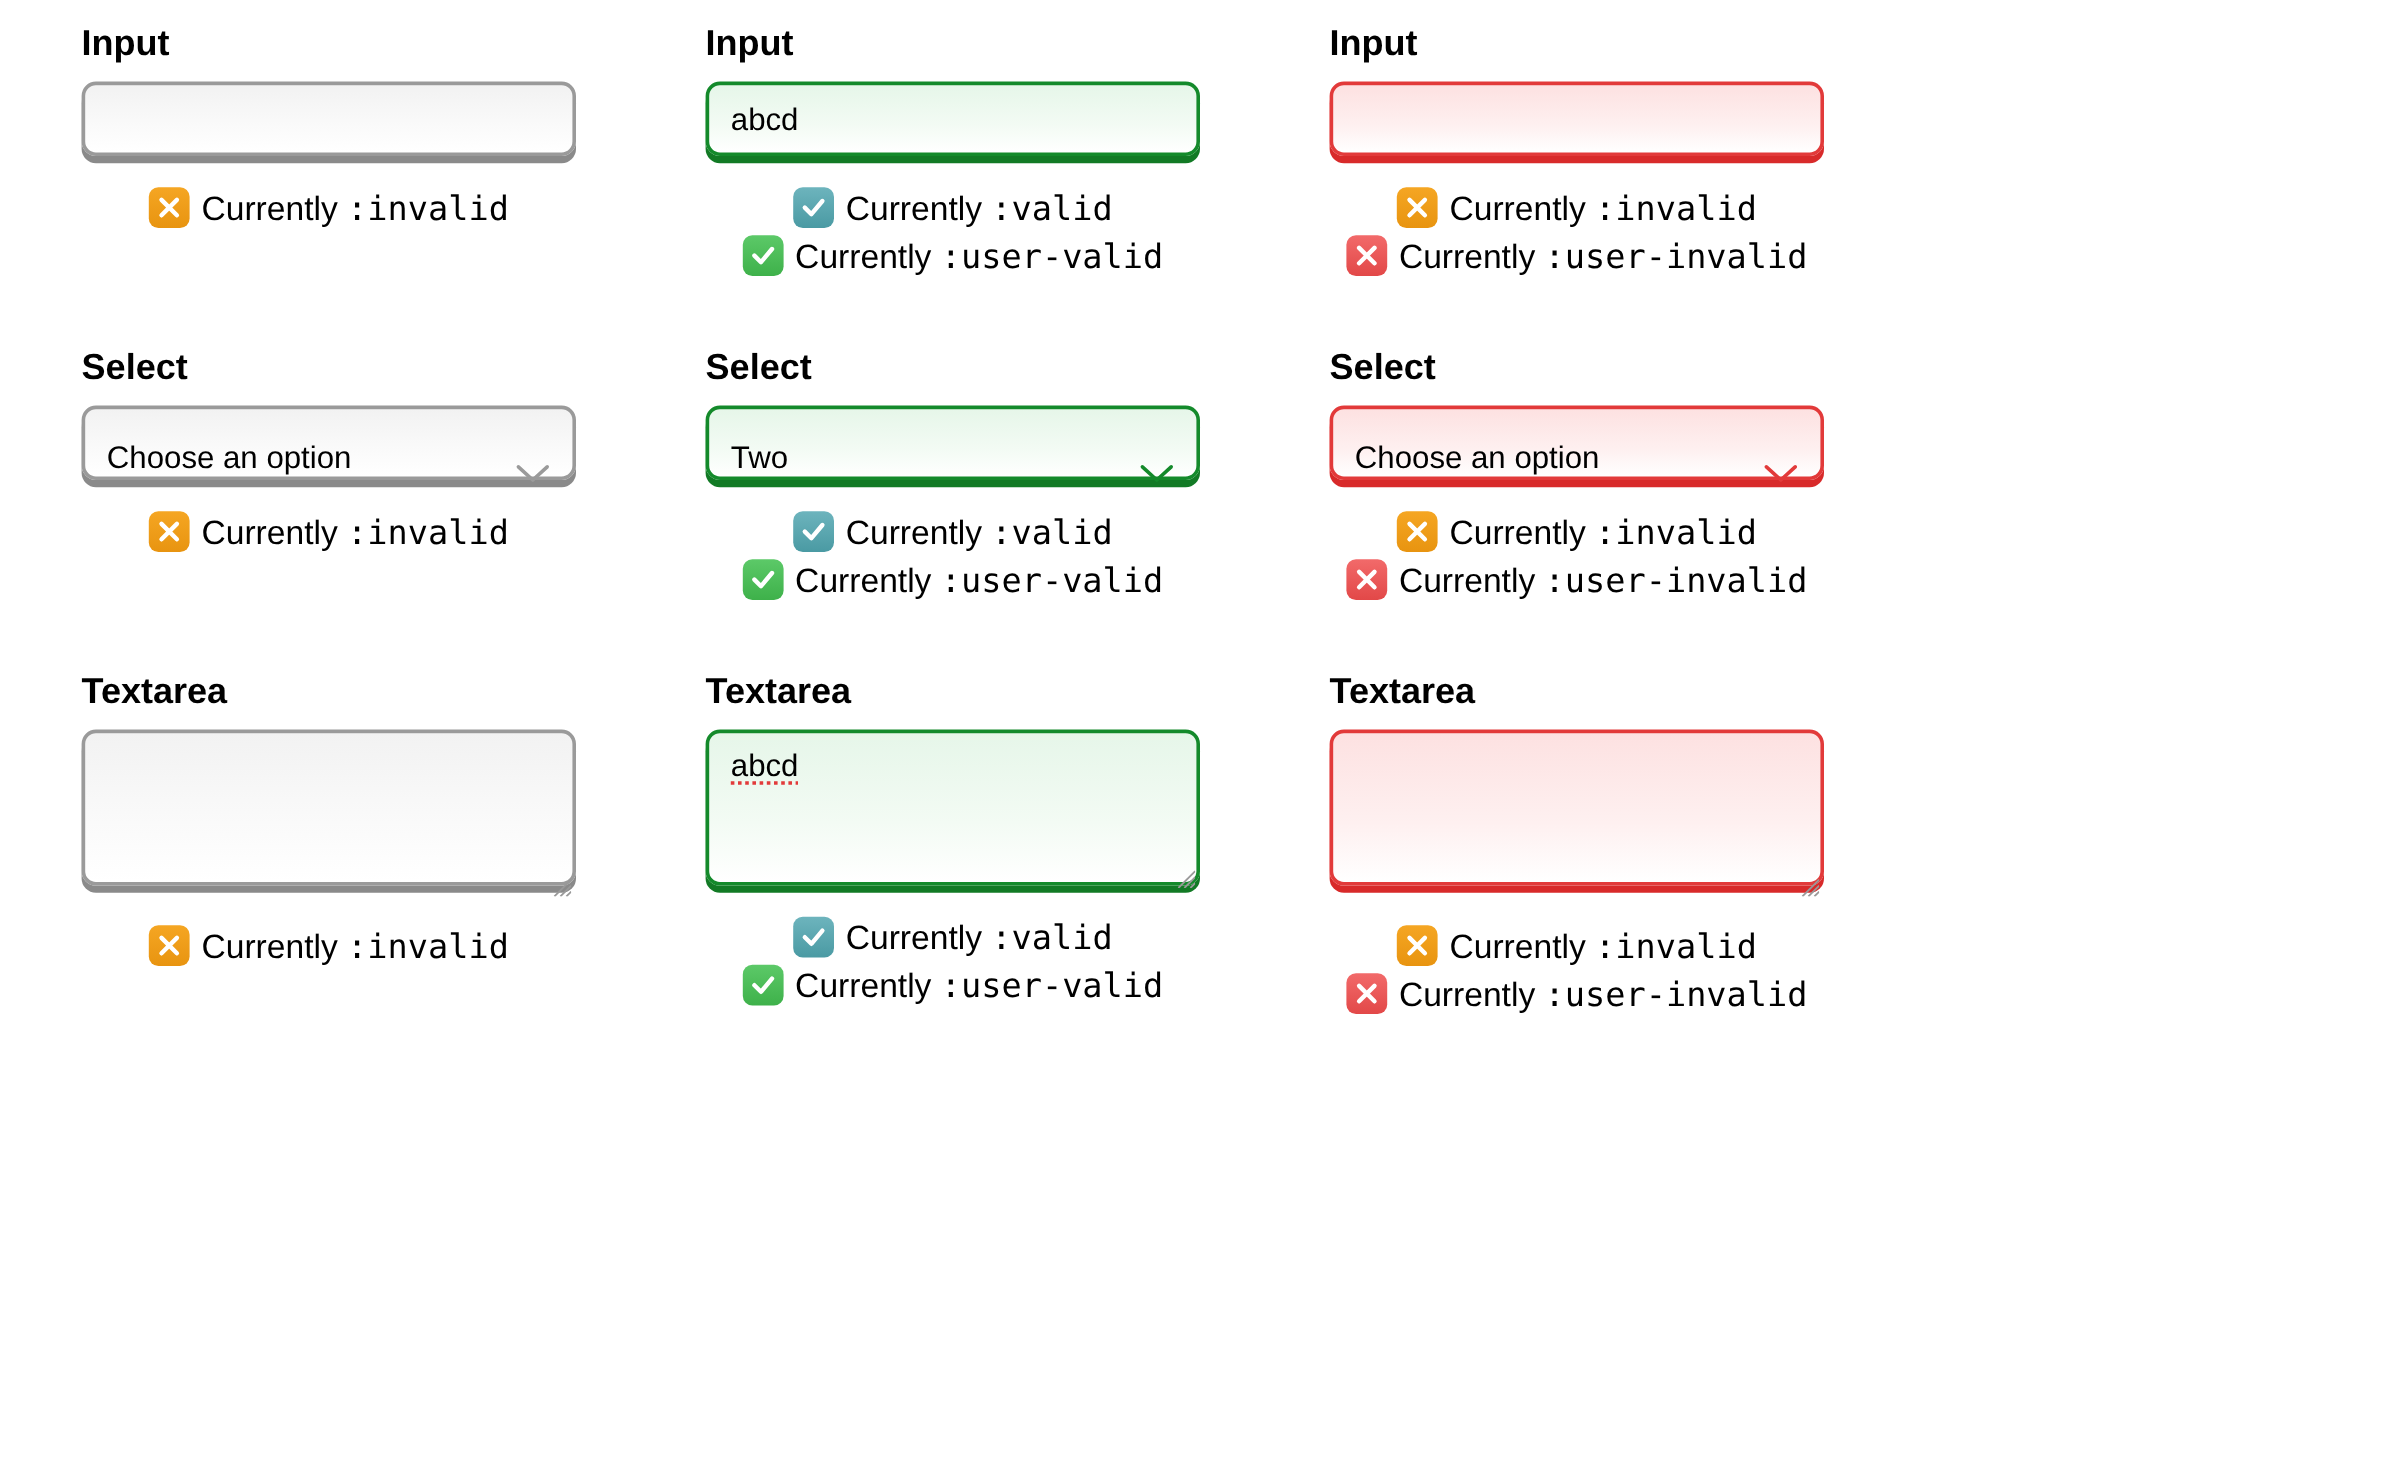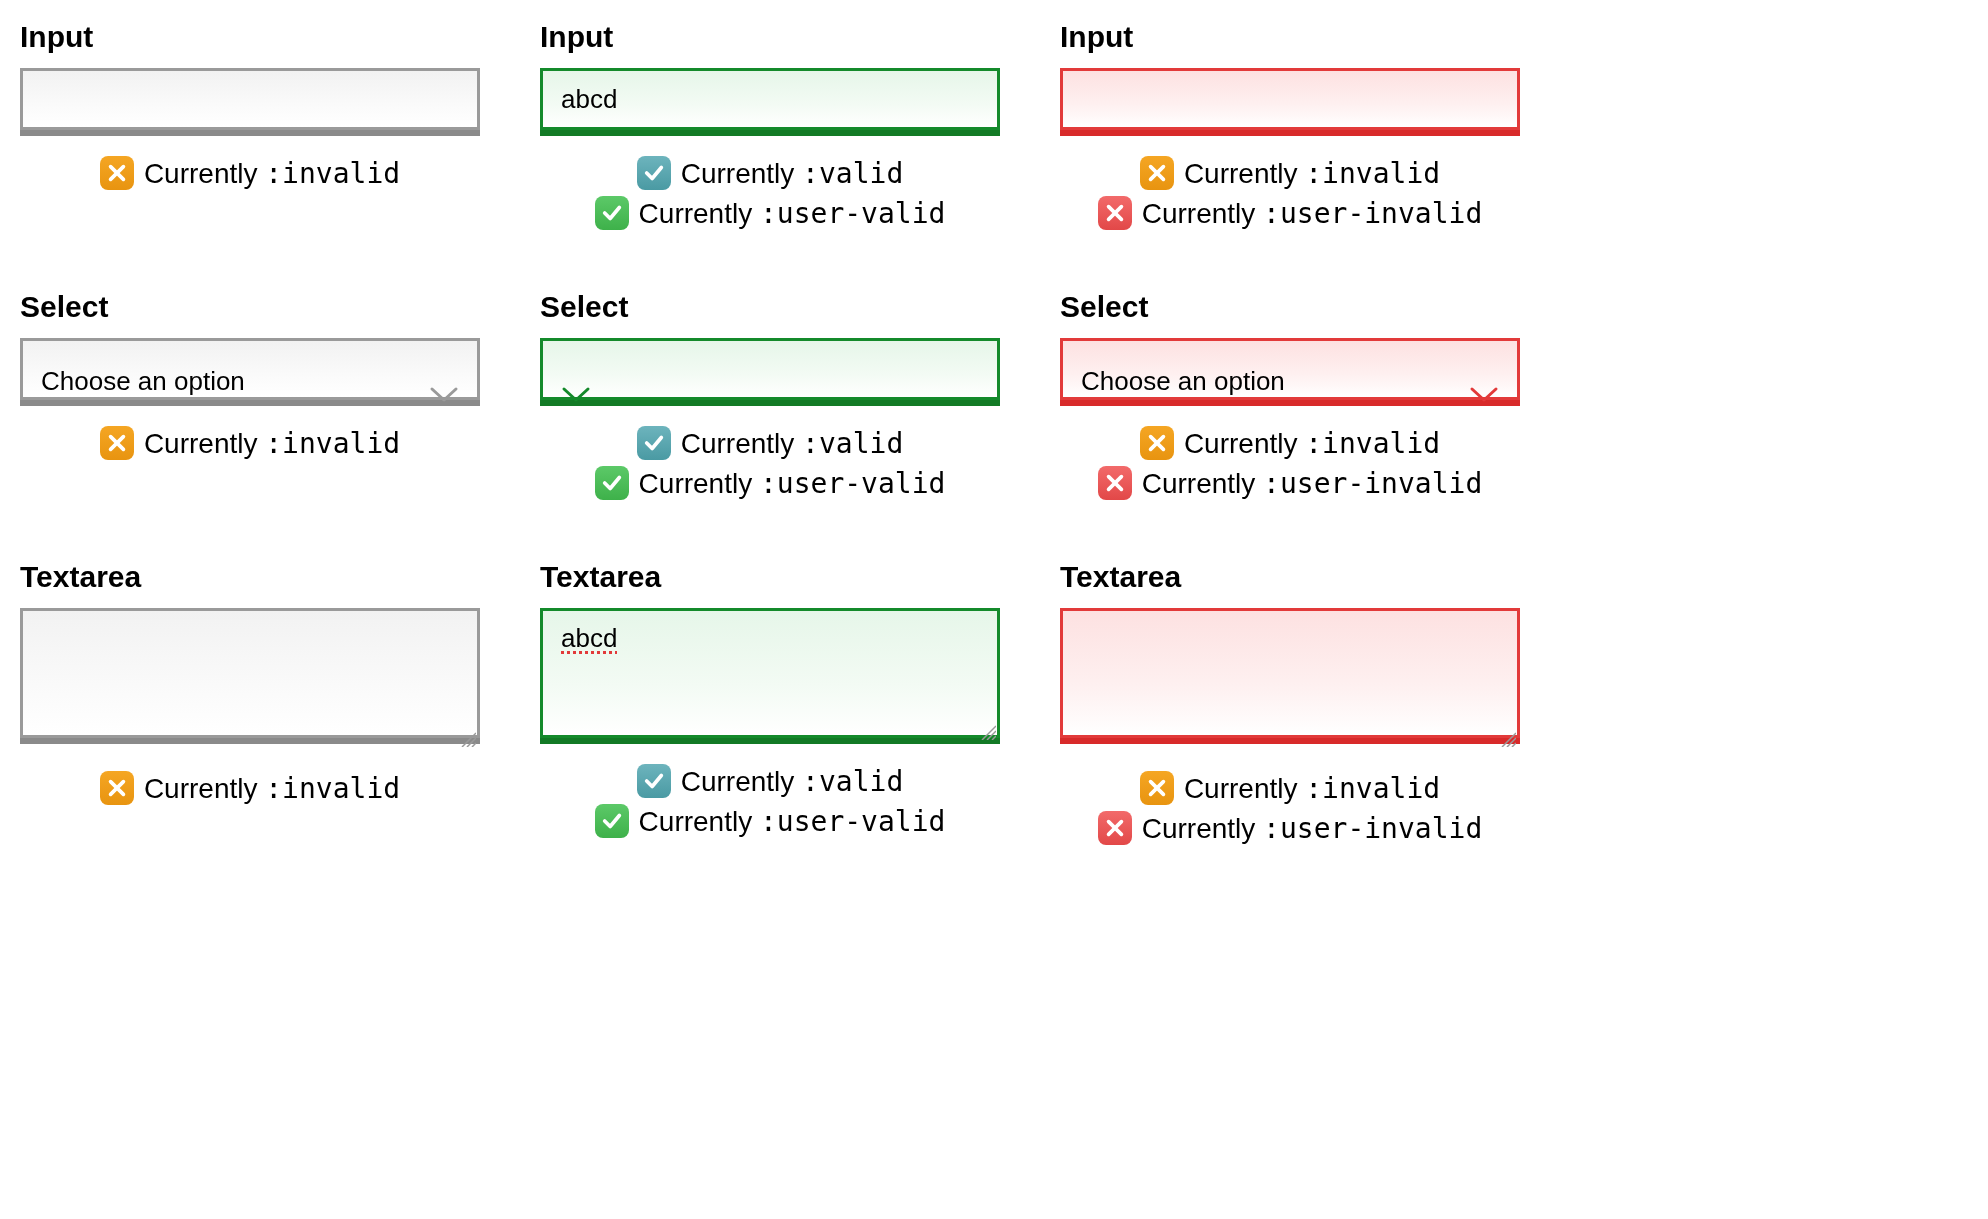--- a/index.html
+++ b/index.html
@@ -16,31 +16,32 @@
     .grid {
       display: grid;
       grid-template-columns: repeat(3, 1fr);
       column-gap: 60px;
       row-gap: 60px;
       max-width: 1500px;
     }
     .cell {
       display: flex;
       flex-direction: column;
+      margin-left: 48px;
     }
     .label {
       font-weight: 700;
       font-size: 30px;
       margin-bottom: 14px;
       color: #000;
     }
     .control, .control-box, .select-box {
       width: 100%;
       height: 62px;
-      border-radius: 0;
+      border-radius: 12px;
       border: 3px solid;
       font-size: 26px;
       padding: 0 18px;
       position: relative;
       background: linear-gradient(to bottom, rgba(0,0,0,0.05), rgba(0,0,0,0.0) 60%);
     }
     .textarea {
       height: 130px;
       resize: none;
       padding-top: 12px;
@@ -234,20 +235,21 @@
             </svg>
         </span>
         <span class="status-text"><span class="prefix">Currently </span><span class="code">:invalid</span></span>
       </div>
     </div>
   </div>
 
   <div class="cell">
     <div class="label">Select</div>
     <div class="select-box valid">
+      <span class="select-text">Two</span>
       <span class="chevron valid">
         <svg viewBox="0 0 30 18">
             <path d="M3 4 L15 15 L27 4" stroke-width="3" fill="none" stroke-linecap="round" stroke-linejoin="round"></path>
           </svg>
       </span>
     </div>
     <div class="status-list">
       <div class="status-line">
         <span class="status-icon teal-check">
           <svg viewBox="0 0 24 24">

